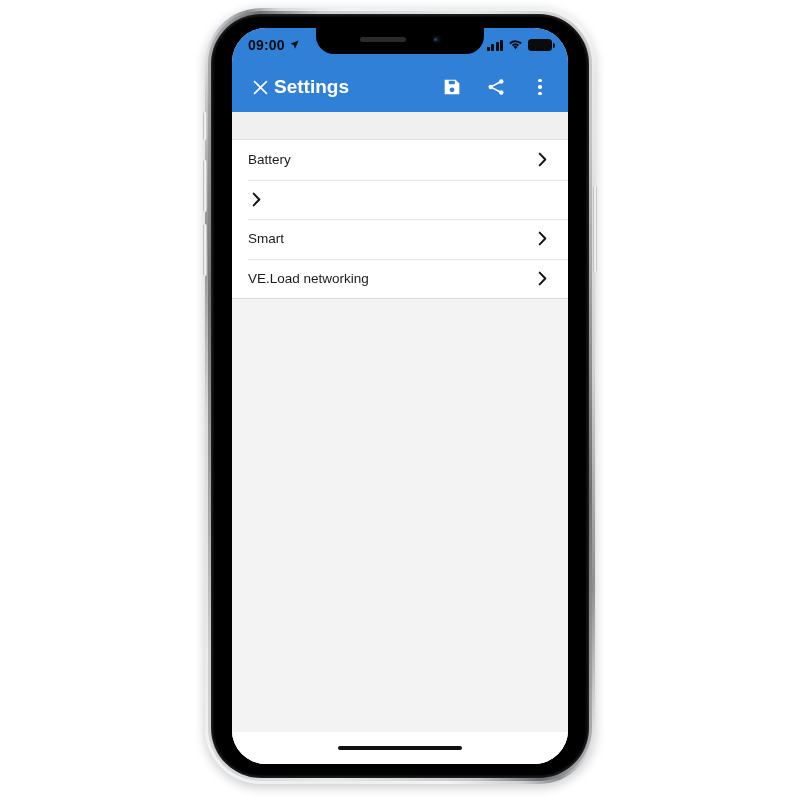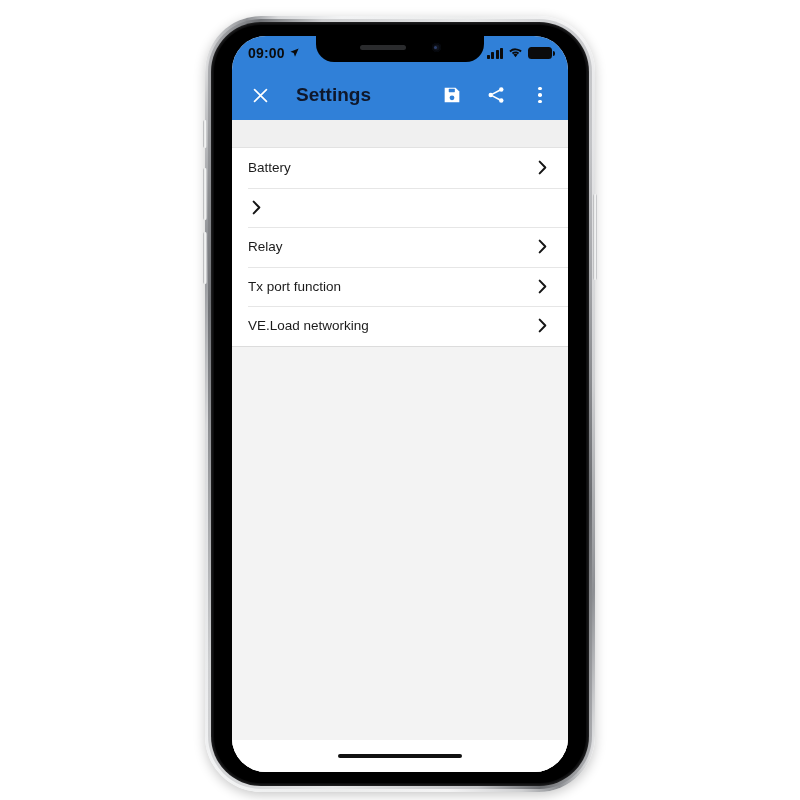--- a/index.html
+++ b/index.html
@@ -19,21 +19,21 @@
     position: relative;
     width: 800px;
     height: 800px;
     background: #ffffff;
   }
 
   
   .phone {
     position: absolute;
     left: 205px;
-    top: 16px;
+    top: 8px;
     width: 390px;
     height: 776px;
   }
 
   
   .phone-band {
     position: absolute;
     inset: 0;
     border-radius: 56px;
     background:
@@ -211,24 +211,23 @@
   }
   .appbar-close {
     width: 28px;
     height: 28px;
     display: flex;
     align-items: center;
     justify-content: center;
     flex: 0 0 auto;
   }
   .appbar-title {
-    color: #0f172a;
+    color: #ffffff;
     font-size: 19px;
     font-weight: bold;
-    margin-left: 22px;
     flex: 1 1 auto;
     white-space: nowrap;
     overflow: hidden;
   }
   .appbar-actions {
     display: flex;
     align-items: center;
     gap: 20px;
     flex: 0 0 auto;
     padding-right: 2px;
@@ -445,37 +444,29 @@
 
           <div class="row">
             <span class="row-chevron">
               <svg width="11" height="15" viewBox="0 0 12 18" aria-hidden="true">
                 <path d="M2.6 2 L9.4 9 L2.6 16" stroke="#151515" stroke-width="2.4" fill="none" stroke-linecap="round" stroke-linejoin="round"></path>
               </svg>
             </span>
           </div>
 
           <div class="row">
-            <span class="row-label">Relay</span>
+            <span class="row-label">Smart</span>
             <span class="row-chevron">
               <svg width="11" height="15" viewBox="0 0 12 18" aria-hidden="true">
                 <path d="M2.6 2 L9.4 9 L2.6 16" stroke="#151515" stroke-width="2.4" fill="none" stroke-linecap="round" stroke-linejoin="round"></path>
               </svg>
             </span>
           </div>
 
 
-          <div class="row">
-            <span class="row-label">Tx port function</span>
-            <span class="row-chevron">
-              <svg width="11" height="15" viewBox="0 0 12 18" aria-hidden="true">
-                <path d="M2.6 2 L9.4 9 L2.6 16" stroke="#151515" stroke-width="2.4" fill="none" stroke-linecap="round" stroke-linejoin="round"></path>
-              </svg>
-            </span>
-          </div>
 
           <div class="row">
             <span class="row-label">VE.Load networking</span>
             <span class="row-chevron">
               <svg width="11" height="15" viewBox="0 0 12 18" aria-hidden="true">
                 <path d="M2.6 2 L9.4 9 L2.6 16" stroke="#151515" stroke-width="2.4" fill="none" stroke-linecap="round" stroke-linejoin="round"></path>
               </svg>
             </span>
           </div>
 

